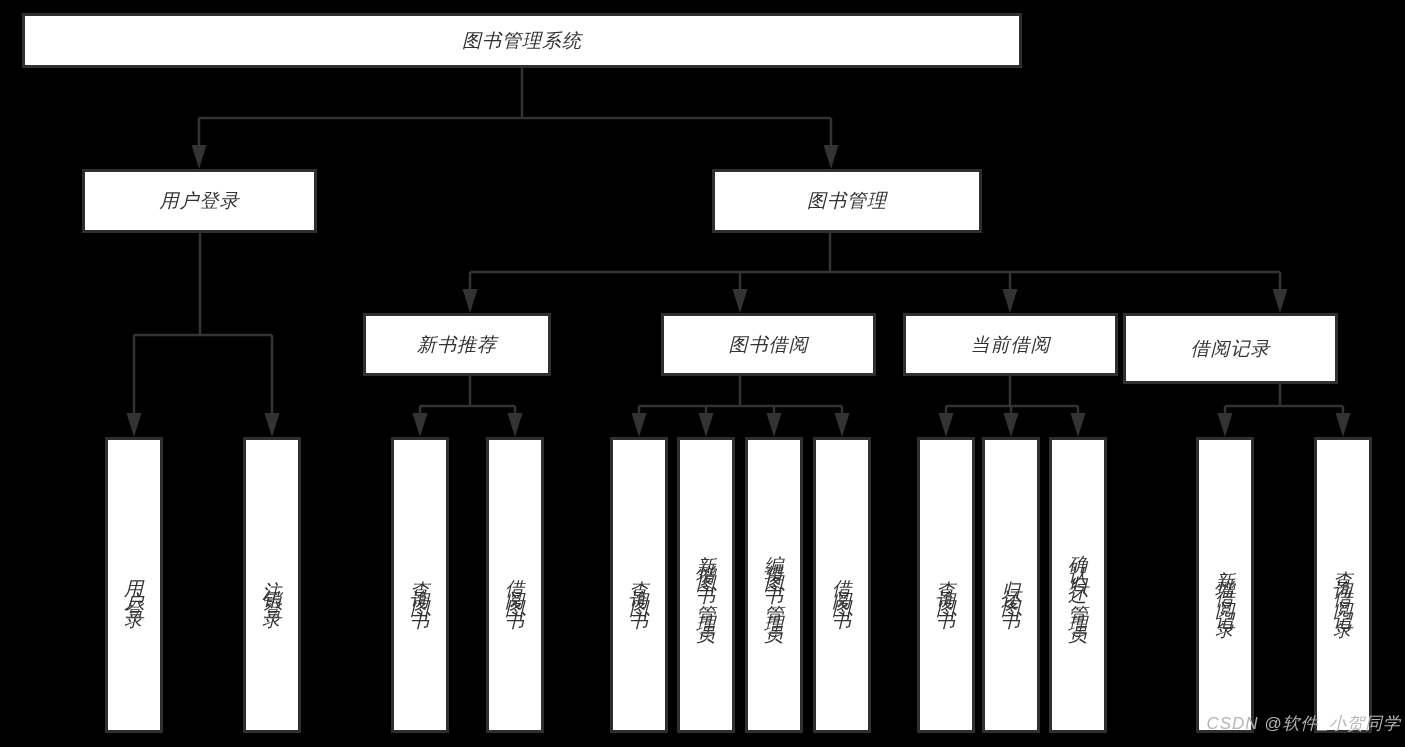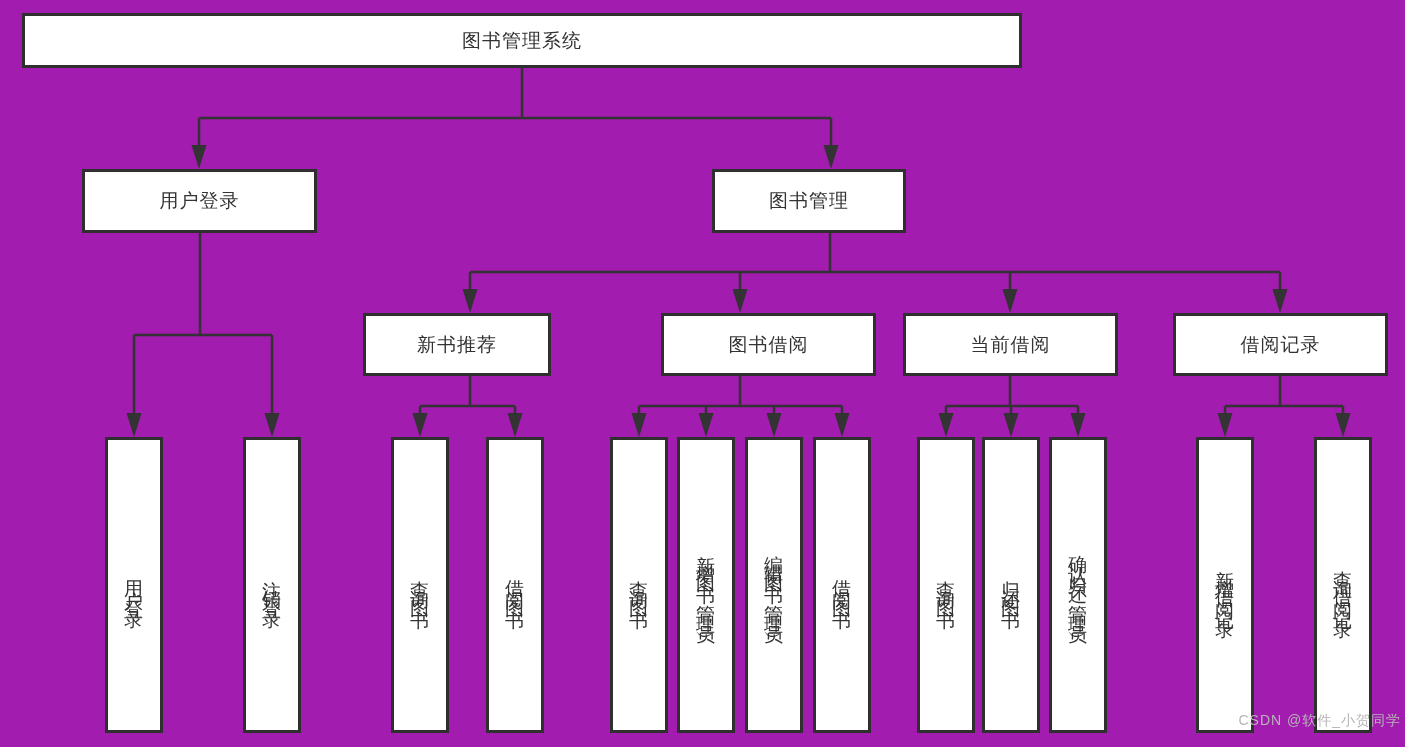--- a/index.html
+++ b/index.html
@@ -8,22 +8,23 @@
     background: #ffffff;
   }
   body {
     font-family: "Liberation Sans", "DejaVu Sans", sans-serif;
     color: #333333;
   }
   .canvas {
     position: relative;
     width: 1405px;
     height: 747px;
-    background: #a21caf;
+    background: #000000;
     overflow: hidden;
+    font-style: italic;
   }
   .connectors {
     position: absolute;
     left: 0;
     top: 0;
     width: 1405px;
     height: 747px;
   }
   .node {
     position: absolute;
@@ -41,37 +42,37 @@
     writing-mode: vertical-rl;
     text-orientation: mixed;
     letter-spacing: 10px;
     font-size: 19px;
     line-height: 1;
   }
   .watermark {
     position: absolute;
     right: 4px;
     top: 712px;
-    font-size: 14px;
+    font-size: 17px;
     color: #b5b5b5;
     letter-spacing: 1px;
     white-space: nowrap;
     z-index: 5;
   }
 
   
   .root-box   { left: 22px;  top: 13px;  width: 1000px; height: 55px; }
 
   .l1-a { left: 82px;  top: 169px; width: 235px; height: 64px; }
-  .l1-b { left: 712px; top: 169px; width: 194px; height: 64px; justify-content: center; }
+  .l1-b { left: 712px; top: 169px; width: 270px; height: 64px; justify-content: center; }
 
   .l2-a { left: 363px;  top: 313px; width: 188px; height: 63px; }
   .l2-b { left: 633px;  top: 313px; width: 215px; height: 63px; margin-left: 28px; }
   .l2-c { left: 903px;  top: 313px; width: 215px; height: 63px; }
-  .l2-d { left: 1173px; top: 313px; width: 215px; height: 63px; }
+  .l2-d { left: 1123px; top: 313px; width: 215px; height: 71px; }
 
   .leaf { top: 437px; width: 58px; height: 296px; }
   .leaf-1  { left: 105px; }
   .leaf-2  { left: 243px; }
   .leaf-3  { left: 391px; }
   .leaf-4  { left: 486px; }
   .leaf-5  { left: 610px; }
   .leaf-6  { left: 677px; }
   .leaf-7  { left: 745px; }
   .leaf-8  { left: 813px; }

